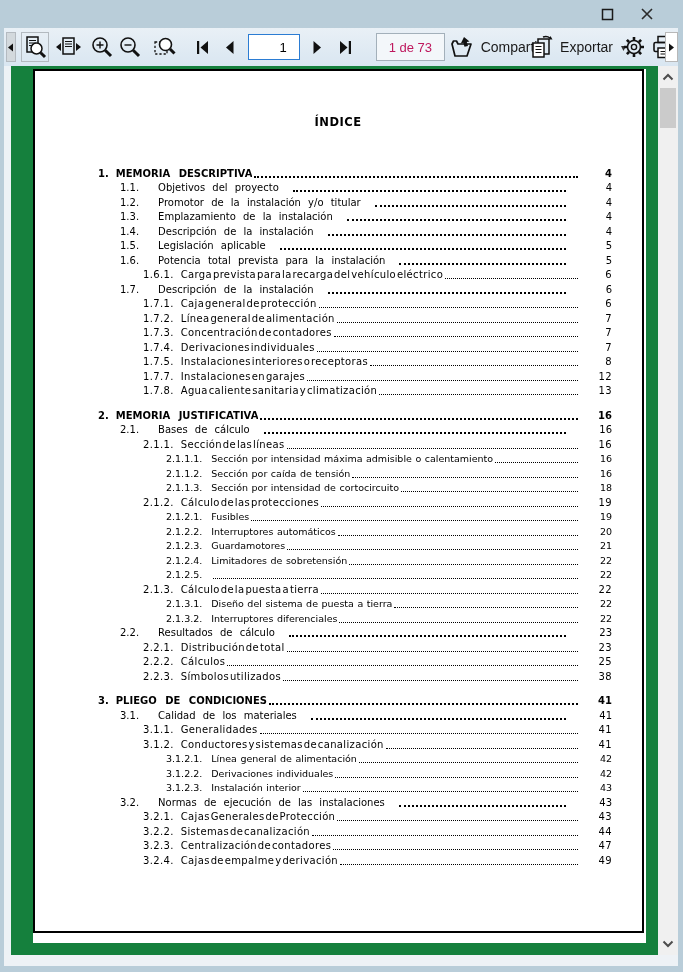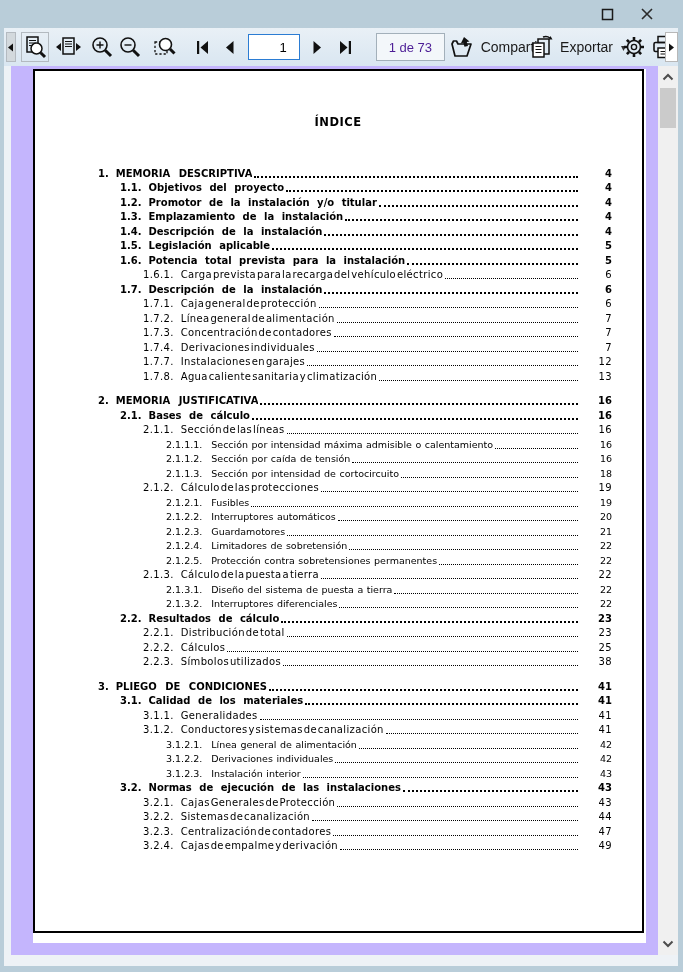--- a/index.html
+++ b/index.html
@@ -14,29 +14,29 @@
   .win-btn svg { display:block; }
 
   
   .toolbar { height:38px; flex:0 0 38px; background:linear-gradient(#e9f0f6,#d9e6f1); margin:0 5px 0 4px; position:relative; display:flex; align-items:center; padding:0 2px; }
   .tb-scroll { width:13px; height:30px; display:flex; align-items:center; justify-content:center; background:#d3d9dd; border:1px solid #b4bac0; }
   .tb-scroll.right { position:absolute; right:0; top:4px; background:#ffffff; border:1px solid #b8b8b8; z-index:3; }
   .tb-btn { height:30px; min-width:28px; display:flex; align-items:center; justify-content:center; gap:6px; padding:0 3px; }
   .tb-btn.boxed { border:1px solid #b3bac0; }
   .tb-btn .lbl { font-size:14px; color:#1a1a1a; white-space:nowrap; }
   .page-input { width:52px; height:26px; border:1px solid #2b7cd3; background:#fff; text-align:right; padding-right:12px; font-size:13px; font-family:"Liberation Sans",sans-serif; margin:0 4px; }
-  .page-indicator { width:98px; height:28px; margin-left:16px; background:#f3f7fa; border:1px solid #a3b0ba; display:flex; align-items:center; justify-content:center; font-size:13px; color:#4c1d95; }
+  .page-indicator { width:98px; height:28px; margin-left:16px; background:#f3f7fa; border:1px solid #a3b0ba; display:flex; align-items:center; justify-content:center; font-size:13px; color:#be185d; }
   .spacer-sm { width:8px; } .spacer-md { width:14px; } .spacer-lg { width:20px; }
   .clipped { width:20px; overflow:hidden; justify-content:flex-start; }
   .drop-arrow { font-size:10px; color:#333; margin-left:2px; }
 
   
   .canvas { flex:1 1 auto; display:flex; margin:0 5px 0 4px; min-height:0; }
   .gutter { width:7px; background:#edf2f6; }
-  .page-area { flex:1; background:#c4b5fd; position:relative; }
+  .page-area { flex:1; background:#15803d; position:relative; }
   .page { position:absolute; top:3px; bottom:12px; left:22px; right:12px; background:#ffffff; }
   .page-frame { position:absolute; top:0; left:0; right:2px; bottom:10px; border:2px solid #000; overflow:hidden; }
   .bottom-strip { height:11px; flex:0 0 11px; background:#eef2f6; margin:0 5px 0 4px; }
   .frame-bottom { height:6px; flex:0 0 6px; background:#b9cdd9; }
 
   
   .scrollbar { width:20px; flex:0 0 20px; background:#f0f0f0; position:relative; }
   .sb-btn { position:absolute; left:0; width:20px; height:18px; display:flex; align-items:center; justify-content:center; }
   .sb-btn.up { top:2px; } .sb-btn.down { bottom:2px; }
   .sb-thumb { position:absolute; left:2px; top:22px; width:16px; height:40px; background:#cbcbcb; }
@@ -44,21 +44,21 @@
   
   .doc { font-family:"DejaVu Sans", sans-serif; color:#000; position:absolute; top:0; left:0; right:0; bottom:0; padding:44px 30px 0 63px; }
   .doc-title { text-align:center; font-size:11.5px; font-weight:bold; letter-spacing:0.5px; position:relative; left:-17px; margin-bottom:36px; }
   .toc-row { display:flex; align-items:flex-end; height:14.5px; font-size:10px; line-height:13px; white-space:nowrap; }
   .toc-row.gap { margin-top:10px; }
   .toc-num { margin-right:7px; flex:0 0 auto; }
   .toc-label { flex:0 1 auto; overflow:hidden; }
   .leader { flex:1 1 0; border-bottom:1.5px dotted #000; margin:0 2px 2px 2px; min-width:8px; }
   .toc-page { flex:0 0 32px; text-align:right; }
   .lvl1 { font-weight:bold; word-spacing:5px; }
-  .lvl2 { font-weight:bold; word-spacing:4px; padding-left:22px; }
+  .lvl2 { font-weight:normal; word-spacing:4px; padding-left:22px;gap:12px; }
   .lvl3 { padding-left:45px; word-spacing:-2.6px; letter-spacing:0.35px;align-items:flex-end; }
   .lvl4 { padding-left:68px; font-size:9.5px; word-spacing:0.5px; }
   .lvl1 .leader, .lvl2 .leader { border-bottom-width:2px; }
   .lvl4 .toc-num { margin-right:9px; }
 
   svg { display:block; }
 </style>
 </head>
 <body>
 
@@ -335,20 +335,26 @@
                   <span class="leader"></span>
                   <span class="toc-page">7</span>
                 </div>
                 <div class="toc-row lvl3">
                   <span class="toc-num">1.7.4.</span>
                   <span class="toc-label">Derivaciones individuales</span>
                   <span class="leader"></span>
                   <span class="toc-page">7</span>
                 </div>
                 <div class="toc-row lvl3">
+                  <span class="toc-num">1.7.5.</span>
+                  <span class="toc-label">Instalaciones interiores o receptoras</span>
+                  <span class="leader"></span>
+                  <span class="toc-page">8</span>
+                </div>
+                <div class="toc-row lvl3">
                   <span class="toc-num">1.7.7.</span>
                   <span class="toc-label">Instalaciones en garajes</span>
                   <span class="leader"></span>
                   <span class="toc-page">12</span>
                 </div>
                 <div class="toc-row lvl3">
                   <span class="toc-num">1.7.8.</span>
                   <span class="toc-label">Agua caliente sanitaria y climatización</span>
                   <span class="leader"></span>
                   <span class="toc-page">13</span>
@@ -414,21 +420,20 @@
                   <span class="toc-page">21</span>
                 </div>
                 <div class="toc-row lvl4">
                   <span class="toc-num">2.1.2.4.</span>
                   <span class="toc-label">Limitadores de sobretensión</span>
                   <span class="leader"></span>
                   <span class="toc-page">22</span>
                 </div>
                 <div class="toc-row lvl4">
                   <span class="toc-num">2.1.2.5.</span>
-                  <span class="toc-label">Protección contra sobretensiones permanentes</span>
                   <span class="leader"></span>
                   <span class="toc-page">22</span>
                 </div>
                 <div class="toc-row lvl3">
                   <span class="toc-num">2.1.3.</span>
                   <span class="toc-label">Cálculo de la puesta a tierra</span>
                   <span class="leader"></span>
                   <span class="toc-page">22</span>
                 </div>
                 <div class="toc-row lvl4">

